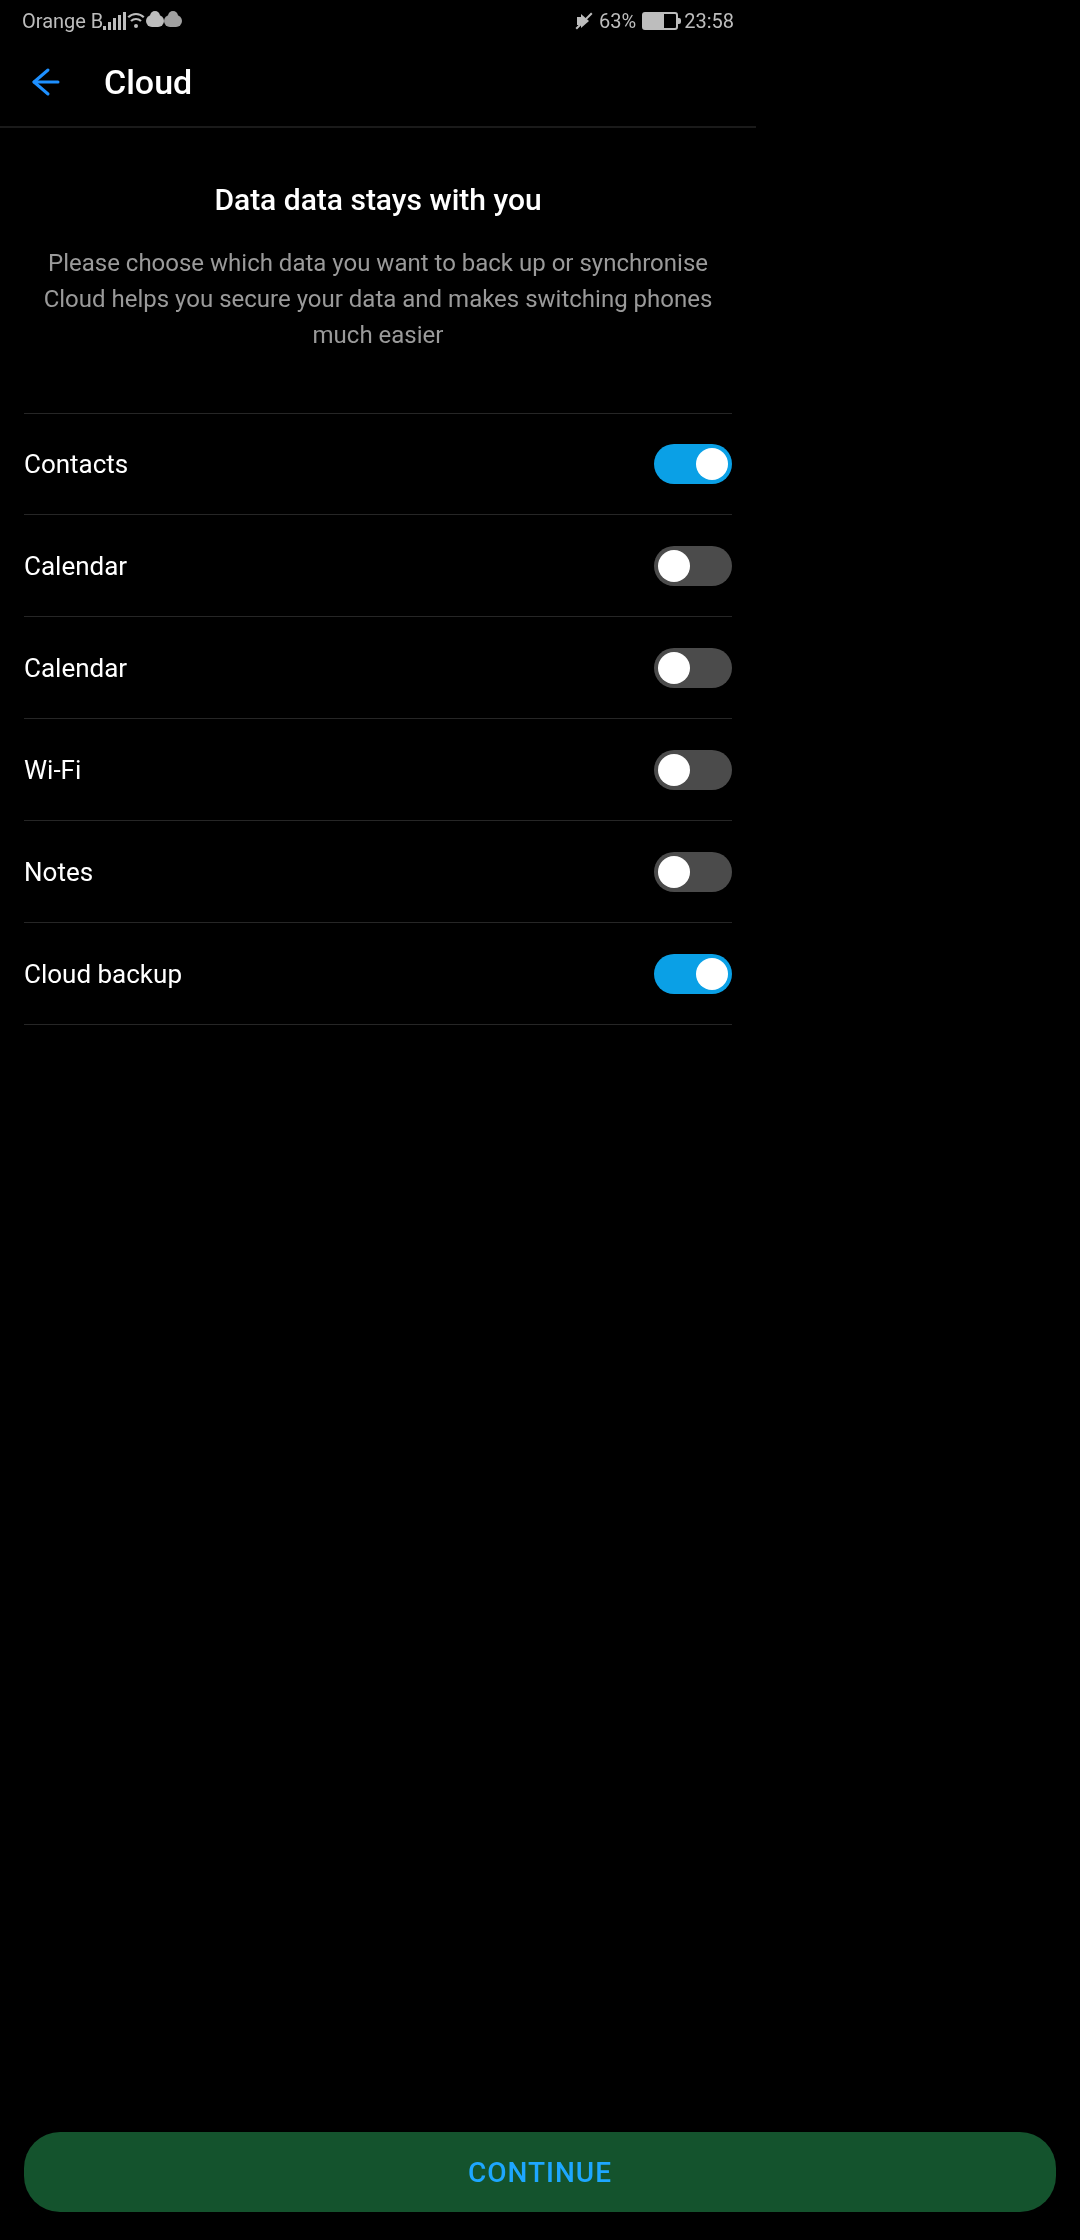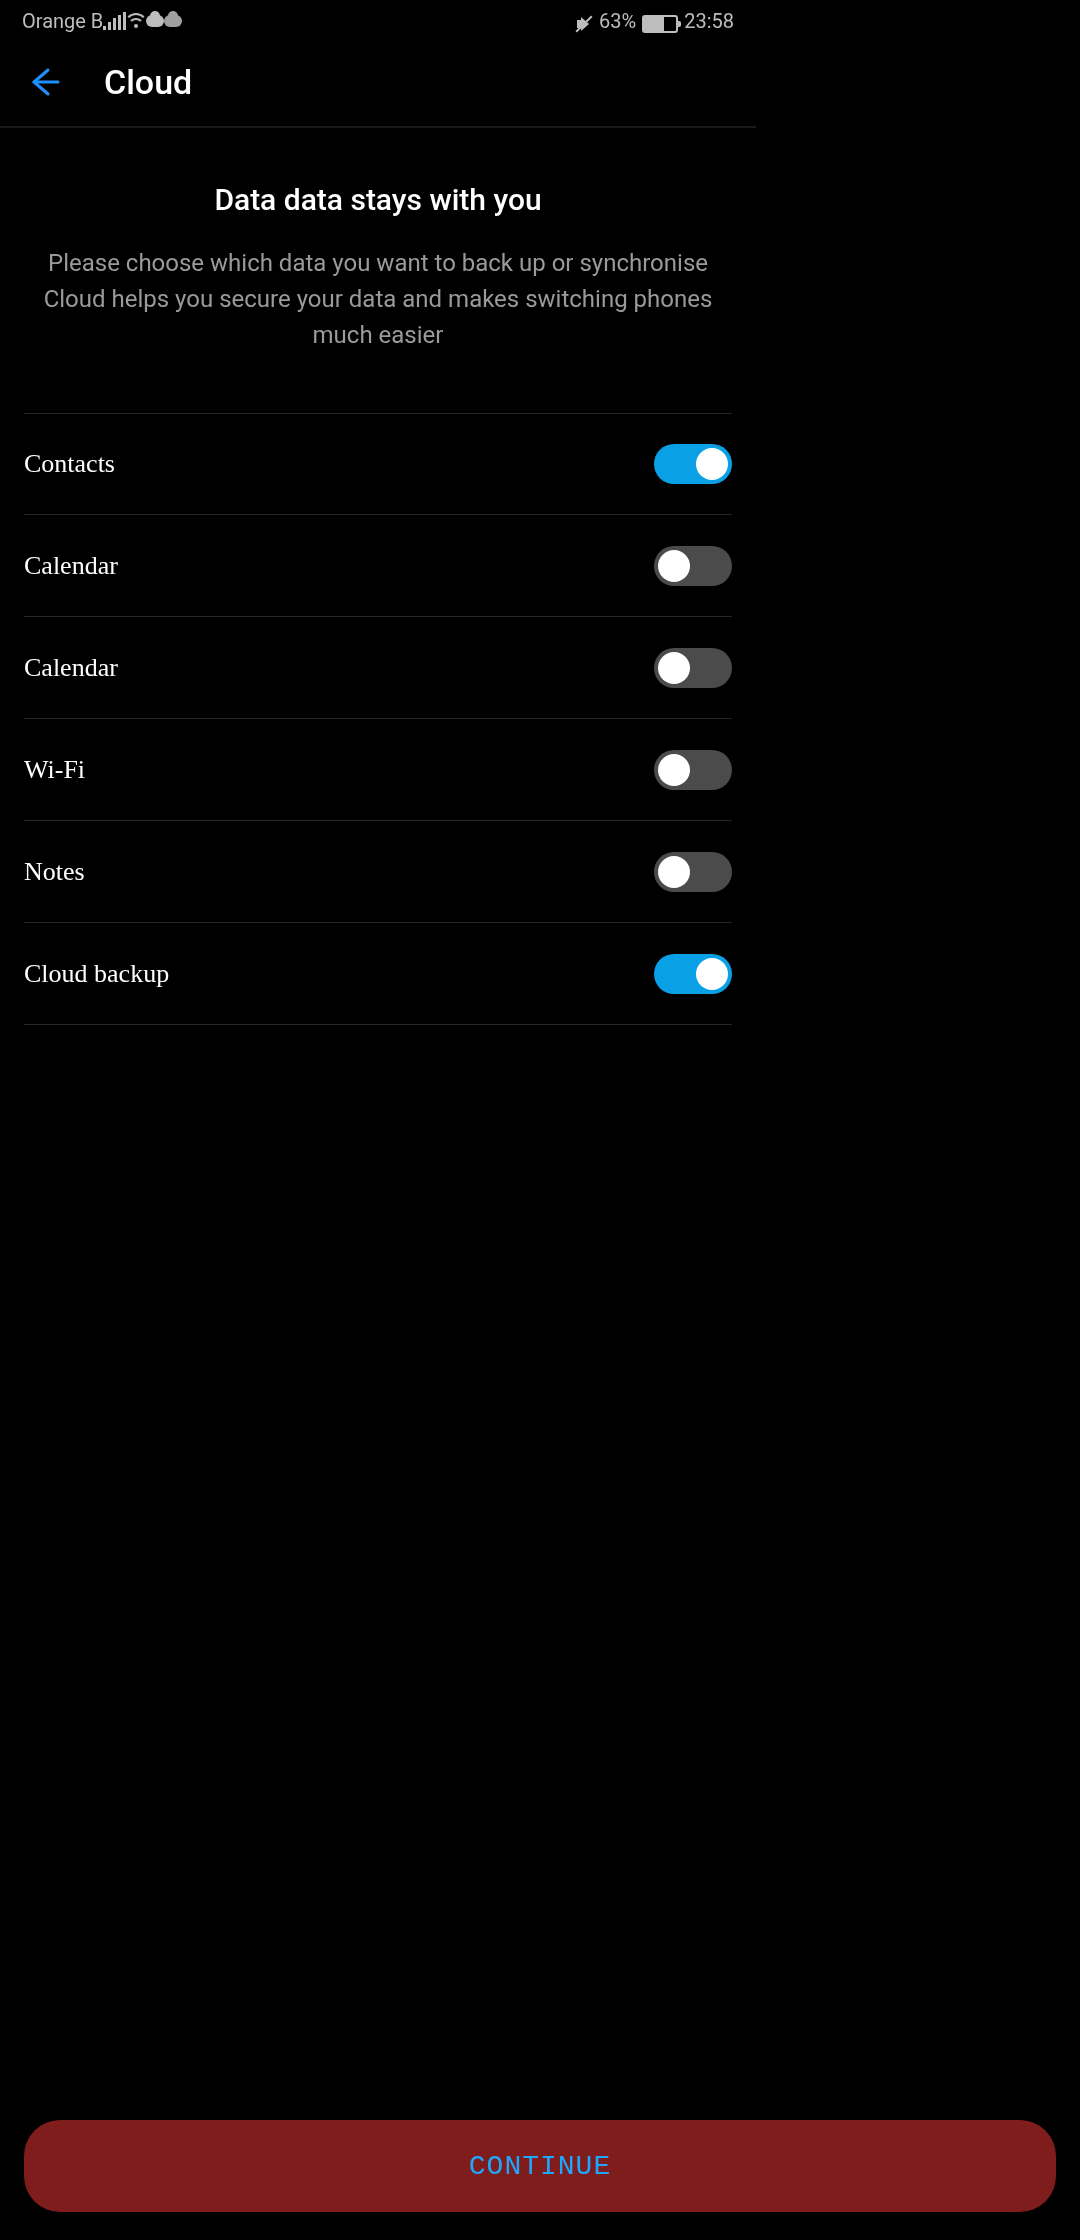--- a/index.html
+++ b/index.html
@@ -27,21 +27,21 @@
       color: #bdbdbd;
     }
     .status-left {
       display: flex;
       align-items: center;
       gap: 0;
     }
     .status-right {
       margin-left: auto;
       display: flex;
-      align-items: flex-end;
+      align-items: center;
       gap: 6px;
     }
     .signal-bars {
       display: flex;
       align-items: flex-end;
       gap: 2px;
       height: 18px;
     }
     .signal-bars span {
       width: 3px;
@@ -112,21 +112,20 @@
     }
     .intro p {
       font-size:24px;
       line-height:1.5;
       color:#9a9a9a;
     }
 
     
     .list {
       padding:12px 24px;
-      font-family:Liberation Serif, serif;
     }
     .row {
       display:flex;
       align-items:center;
       height:102px;
       border-bottom:1px solid #262626;
     }
     .row:first-child{border-top:1px solid #262626}
     .row-label {
       font-size:26px;
@@ -150,29 +149,28 @@
 
     
     .footer {
       position:absolute;
       left:0;right:0;
       bottom:28px;
       padding:0 24px;
     }
     .cta {
       width:100%;
-      height:92px;
+      height:80px;
       border-radius:36px;
-      background:#7f1d1d;
+      background:#14532d;
       color:#1ea7ff;
       font-size:28px;
       letter-spacing:1px;
       display:flex;align-items:center;justify-content:center;
       font-weight:500;
-      font-family:Liberation Mono, monospace;
     }
   </style>
 </head>
 <body>
 
 <div class="status-bar">
   <div class="status-left">
     <span>Orange B</span>
     <div class="signal-bars">
       <span></span>

